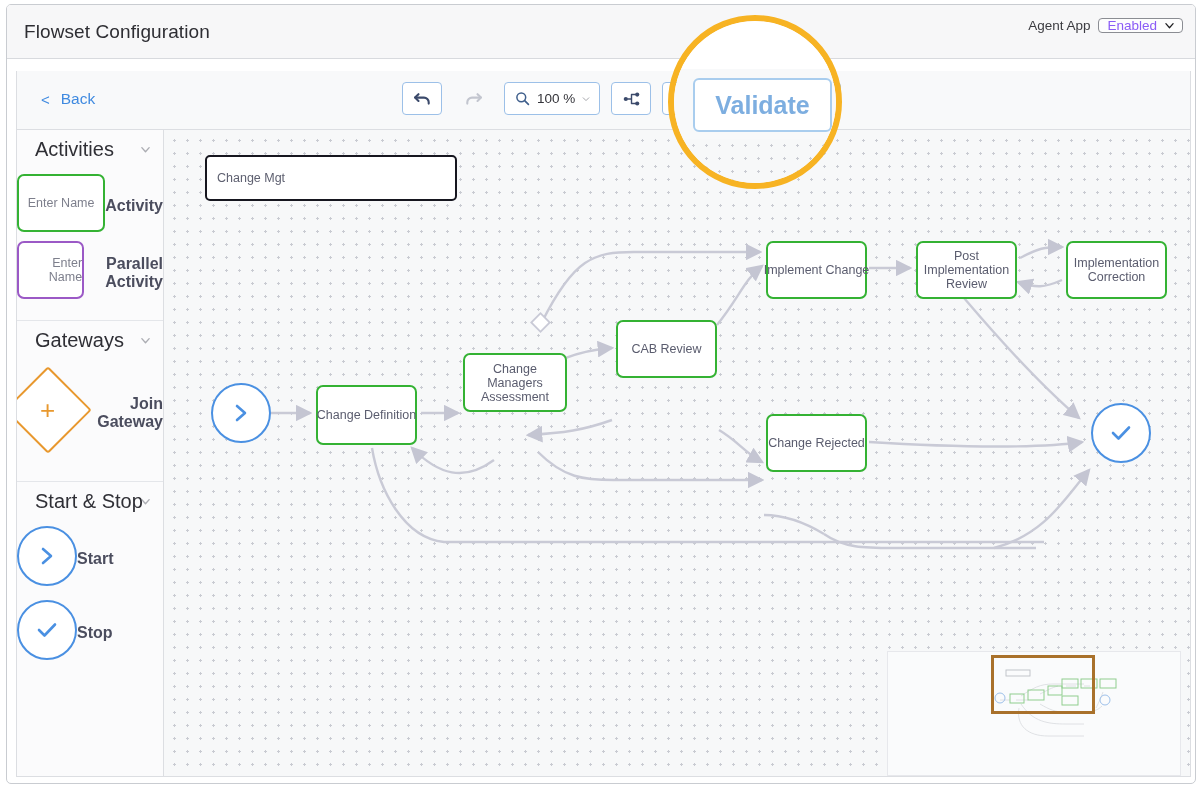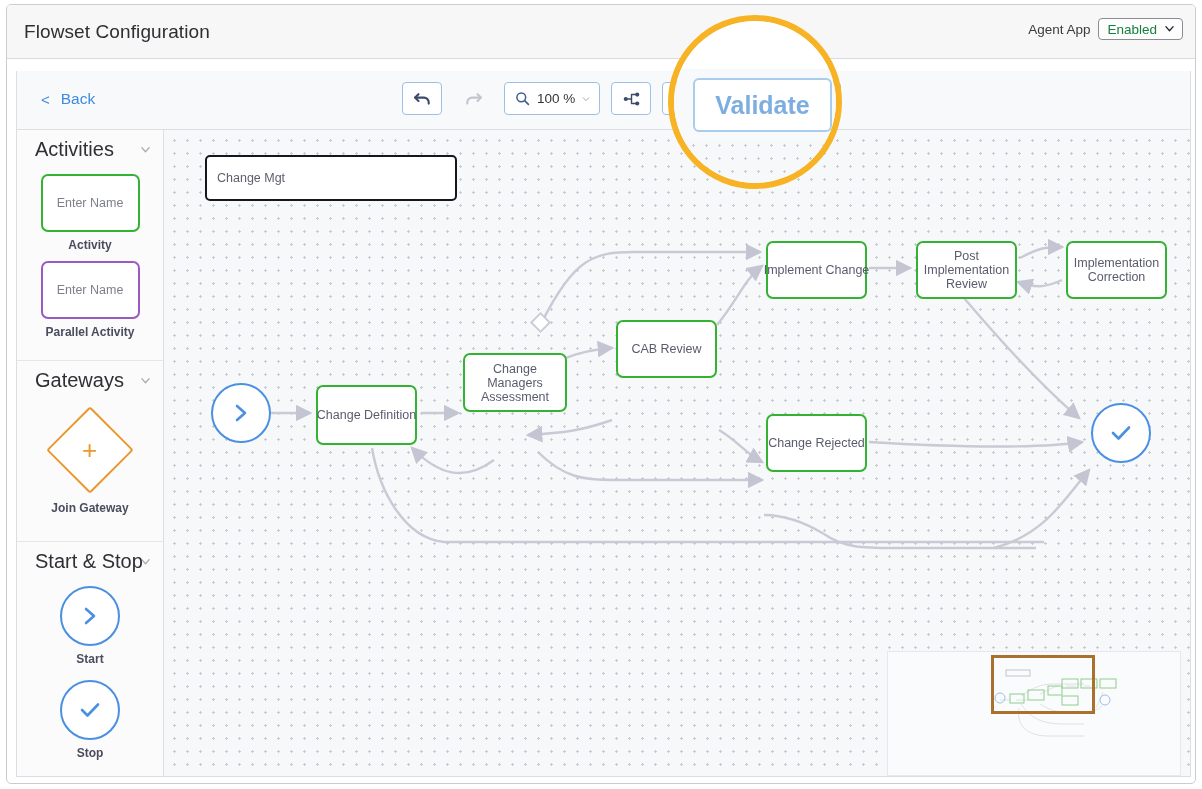--- a/index.html
+++ b/index.html
@@ -64,26 +64,26 @@
   }
   .agent-app-label {
     font-size: 13.5px;
     color: #3b3b40;
   }
   .agent-app-select {
     position: relative;
     border: 1px solid #8b8d93;
     border-radius: 4px;
     background: #fdfdfd;
-    height: 22px;
+    height: 15px;
     padding: 0 25px 0 8px;
     display: flex;
     align-items: center;
     font-size: 13.5px;
-    color: #15803d;
+    color: #8b5cf6;
     box-sizing: border-box;
   }
   .agent-app-select .caret {
     position: absolute;
     right: 8px;
     top: 50%;
     width: 9px;
     height: 9px;
     margin-top: -5px;
   }
@@ -236,44 +236,45 @@
     top: 14px;
     width: 11px;
     height: 11px;
     opacity: .55;
   }
   .pal-items {
     padding: 6px 0 12px 0;
   }
   .pal-item {
     display: flex;
-    flex-direction: column;
+    flex-direction: row;
     align-items: center;
     margin-bottom: 9px;
     cursor: grab;
+    text-align: right;
   }
   .pal-shape {
     width: 99px;
     height: 58px;
     border-radius: 7px;
     display: flex;
     align-items: center;
     justify-content: center;
     background: #ffffff;
     box-sizing: border-box;
   }
   .pal-shape.activity { border: 2px solid #34b233; }
   .pal-shape.parallel { border: 2px solid #9b59c6; }
   .pal-shape-text {
     font-size: 12.5px;
     color: #7d7f8c;
   }
   .pal-caption {
     margin-top: 6px;
-    font-size: 12px;
+    font-size: 16px;
     font-weight: bold;
     color: #4b4d5e;
   }
   .pal-diamond {
     width: 62px;
     height: 62px;
     border: 2px solid #e8982e;
     transform: rotate(45deg);
     border-radius: 3px;
     display: flex;

